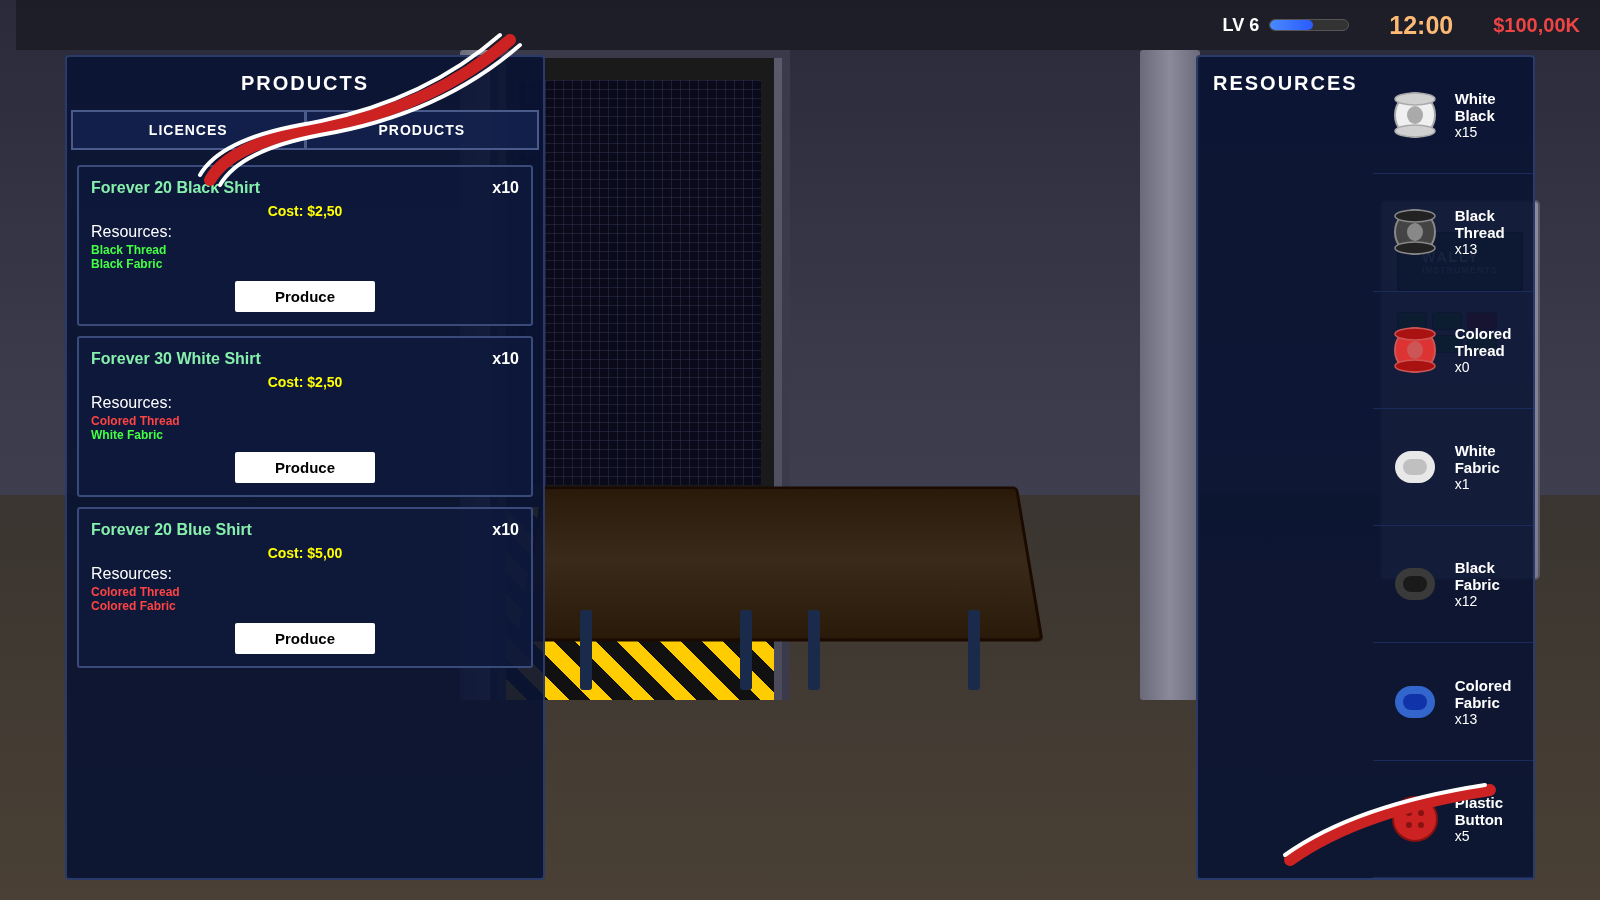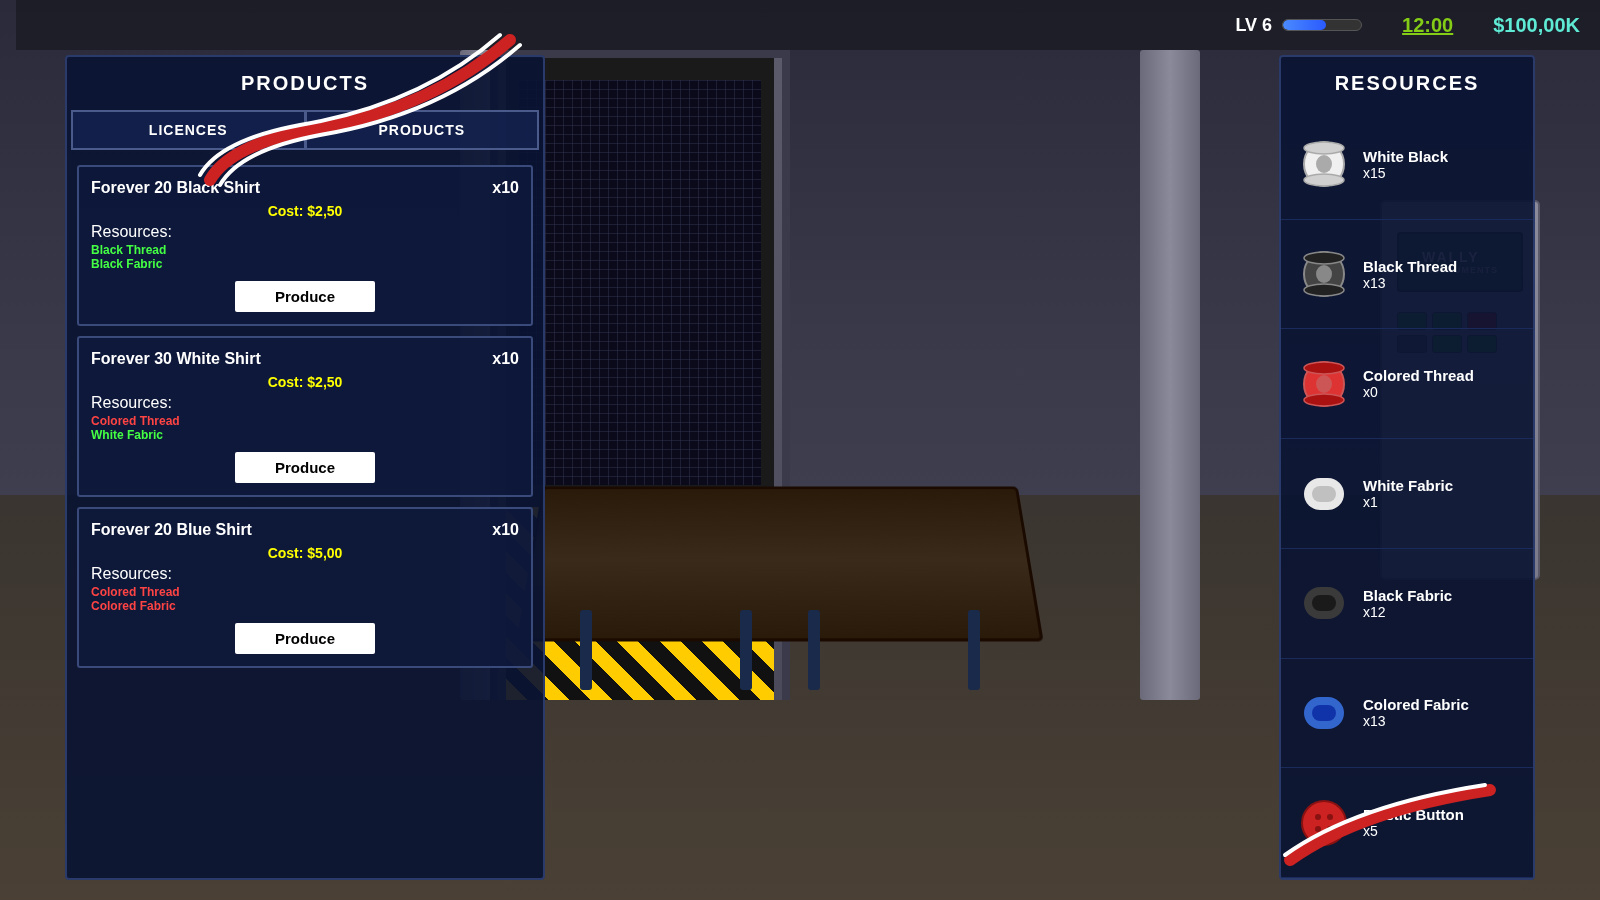--- a/index.html
+++ b/index.html
@@ -207,28 +207,27 @@
       border: 1px solid #555;
     }
 
     .xp-bar-fill {
       height: 100%;
       background: linear-gradient(90deg, #4a8aff, #2a5aff);
       border-radius: 6px;
     }
 
     .hud-time {
-      color: #84cc16;
-      font-size: 20px;
-      font-weight: bold;
-      text-decoration: underline;
+      color: #fdba74;
+      font-size: 25px;
+      font-weight: bold;
     }
 
     .hud-money {
-      color: #5eead4;
+      color: #ef4444;
       font-size: 20px;
       font-weight: bold;
     }
 
     
     .left-panel {
       position: absolute;
       top: 55px;
       left: 65px;
       width: 480px;
@@ -287,21 +286,21 @@
     }
 
     .product-header {
       display: flex;
       justify-content: space-between;
       align-items: center;
       margin-bottom: 6px;
     }
 
     .product-name {
-      color: #ffffff;
+      color: #86efac;
       font-size: 16px;
       font-weight: bold;
     }
 
     .product-qty {
       color: white;
       font-size: 16px;
       font-weight: bold;
     }
 
@@ -338,27 +337,27 @@
       border: none;
       cursor: pointer;
       border-radius: 2px;
     }
 
     
     .right-panel {
       position: absolute;
       top: 55px;
       right: 65px;
-      width: 256px;
+      width: 339px;
       bottom: 20px;
       background: rgba(10, 20, 50, 0.92);
       border: 2px solid #2a3a6a;
       border-radius: 4px;
       display: flex;
-      flex-direction: column;
+      flex-direction: row;
     }
 
     .resources-list {
       flex: 1;
       overflow: hidden;
       display: flex;
       flex-direction: column;
     }
 
     .resource-row {

